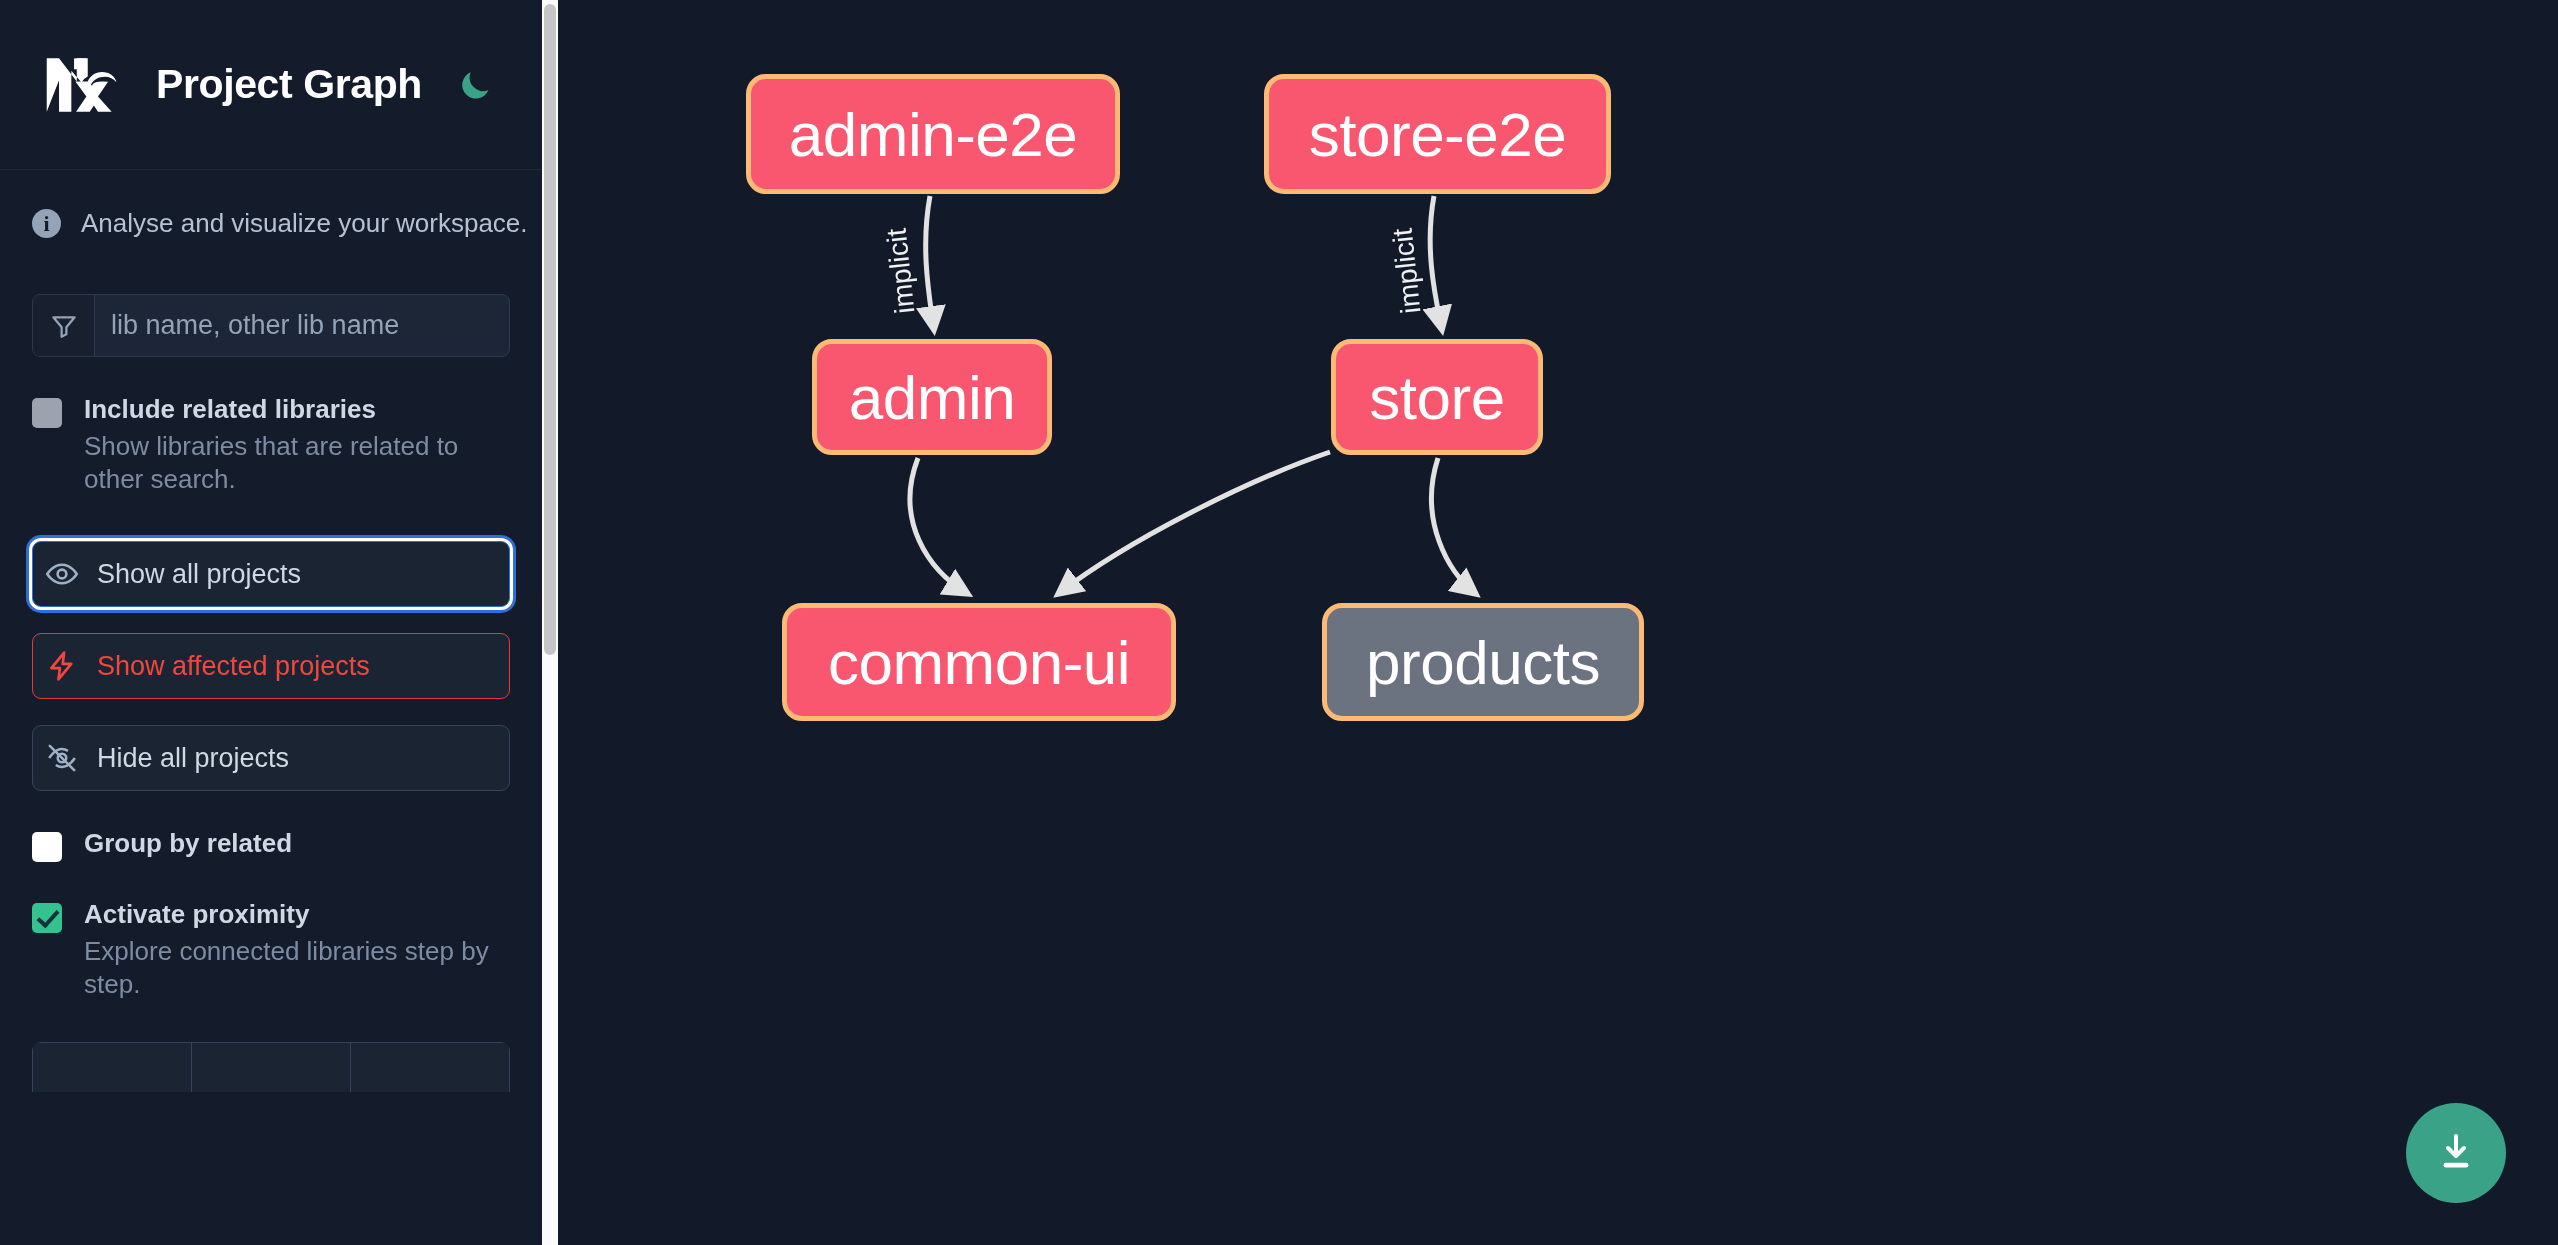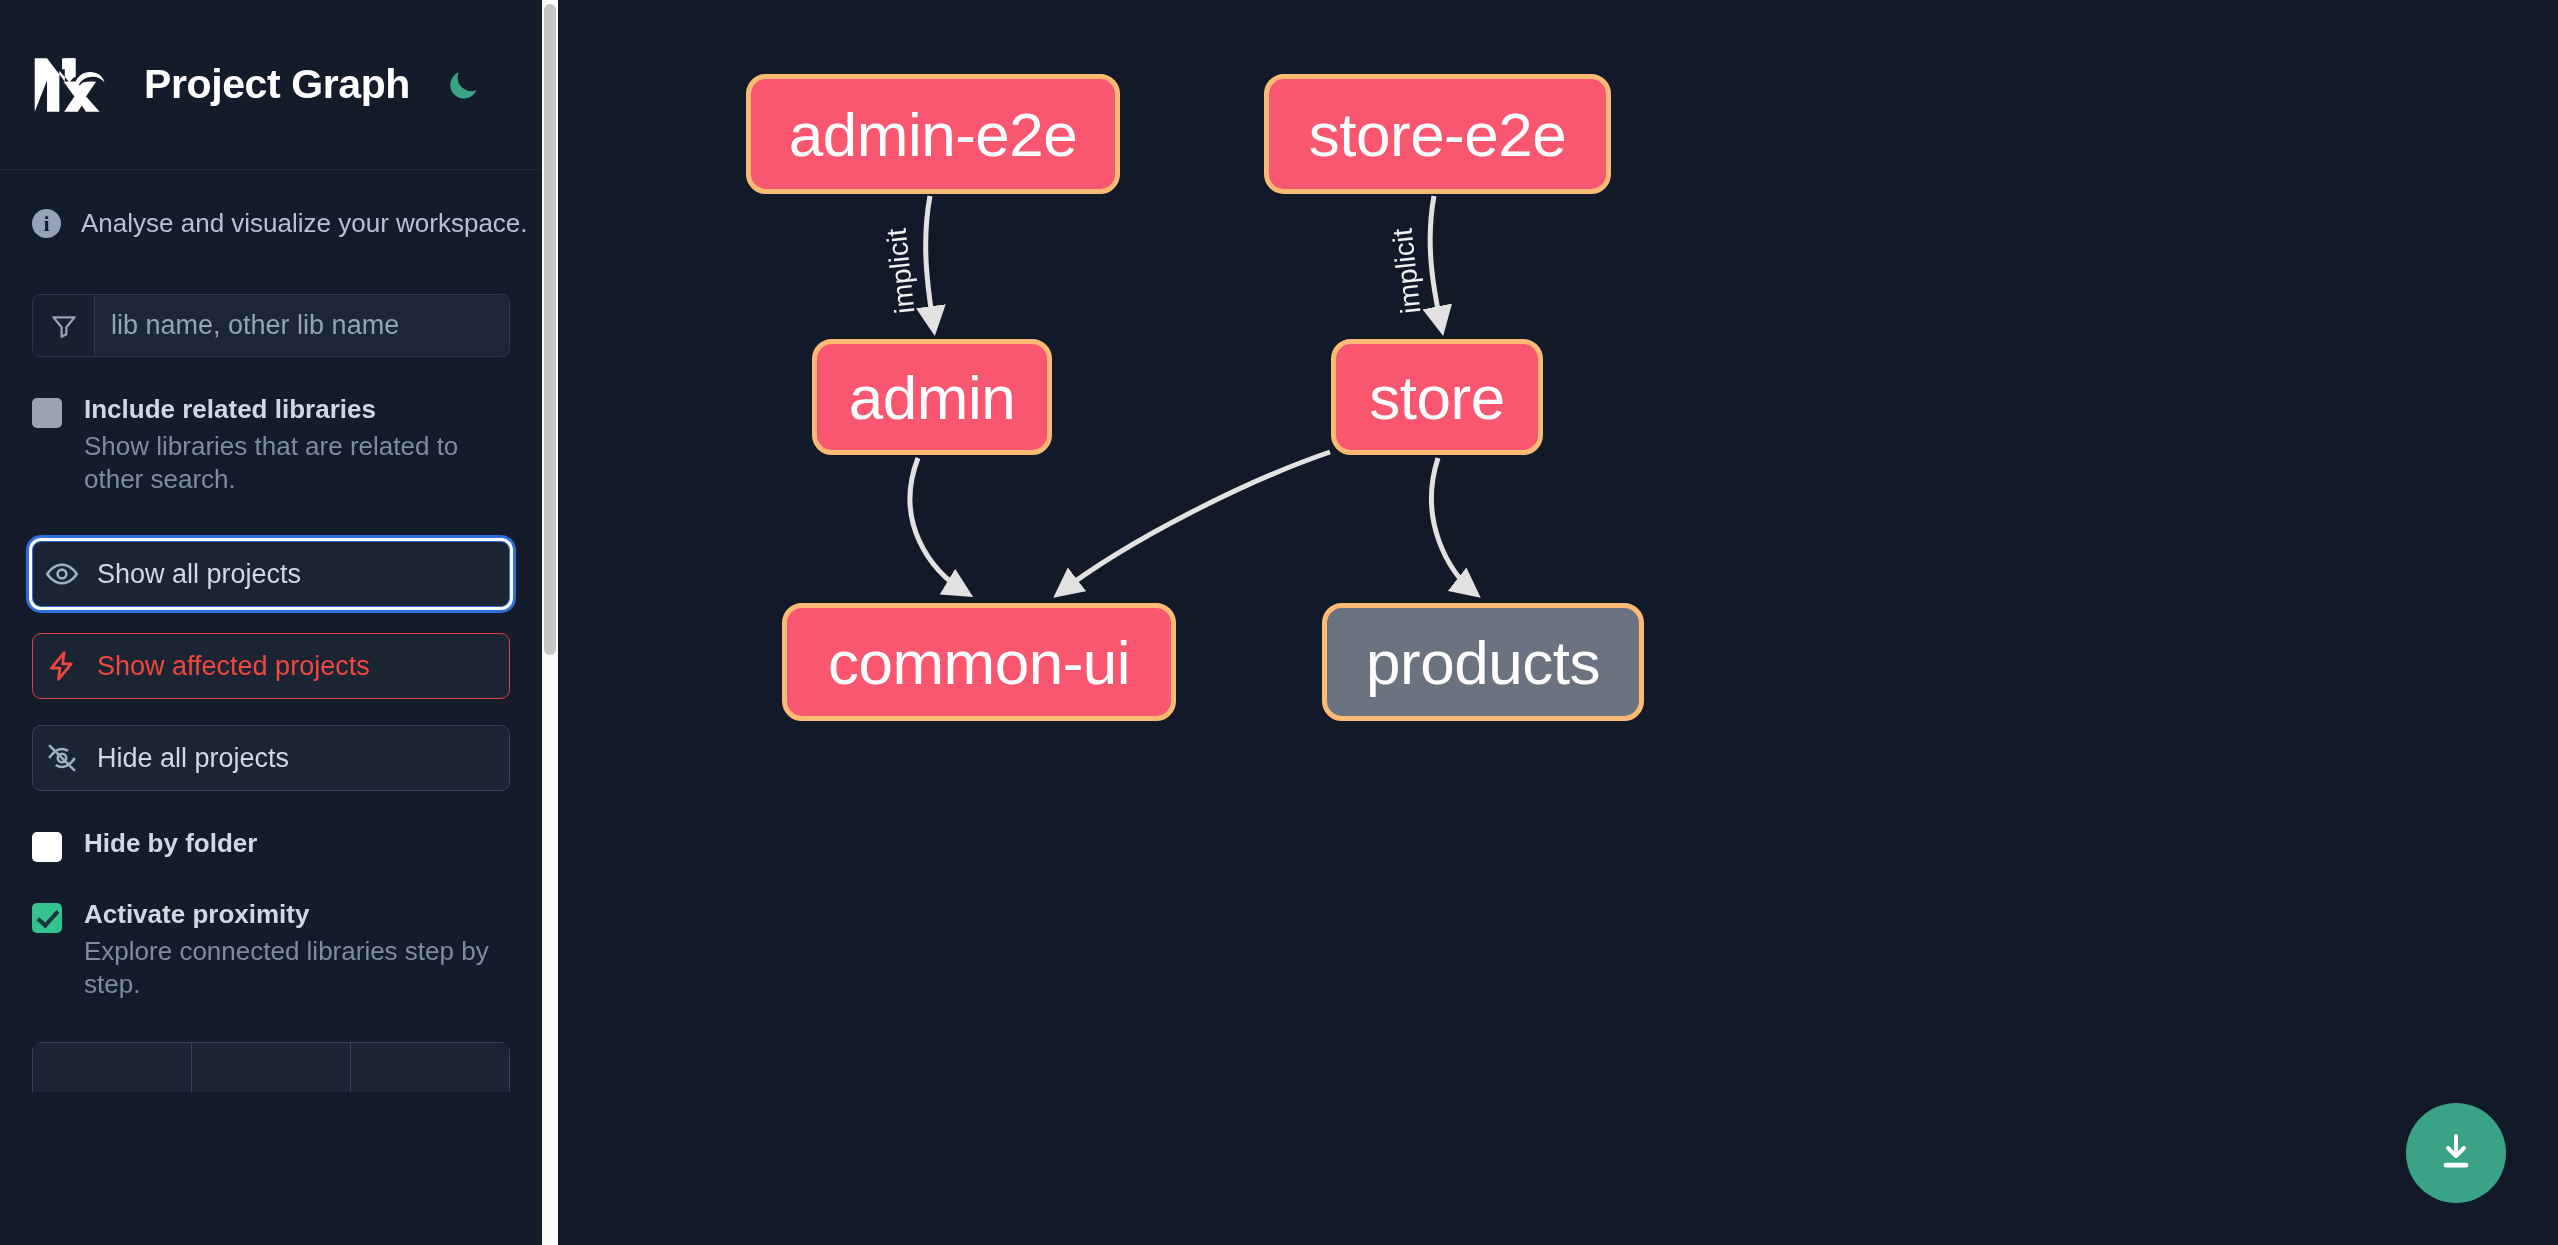--- a/index.html
+++ b/index.html
@@ -33,21 +33,21 @@
   .sidebar-inner {
     position: absolute;
     inset: 0 16px 0 0;
     width: 542px;
   }
 
   .sb-header {
     display: flex;
     align-items: center;
     height: 170px;
-    padding: 0 32px;
+    padding: 0 44px;
     border-bottom: 1px solid #1f2937;
   }
 
   .nx-logo {
     width: 82px;
     height: 62px;
     flex: 0 0 82px;
     margin-right: 30px;
   }
 
@@ -347,21 +347,21 @@
               </svg>
             </span>
             <span class="lbl">Hide all projects</span>
           </button>
 
         </div>
 
         <div class="chk-row">
           <span class="chk-box unchecked"></span>
           <span class="chk-texts">
-            <span class="chk-label">Hide by folder</span>
+            <span class="chk-label">Group by related</span>
           </span>
         </div>
 
         <div class="chk-row">
           <span class="chk-box checked"></span>
           <span class="chk-texts">
             <span class="chk-label">Activate proximity</span>
             <div class="chk-desc">Explore connected libraries step by step.</div>
           </span>
         </div>

